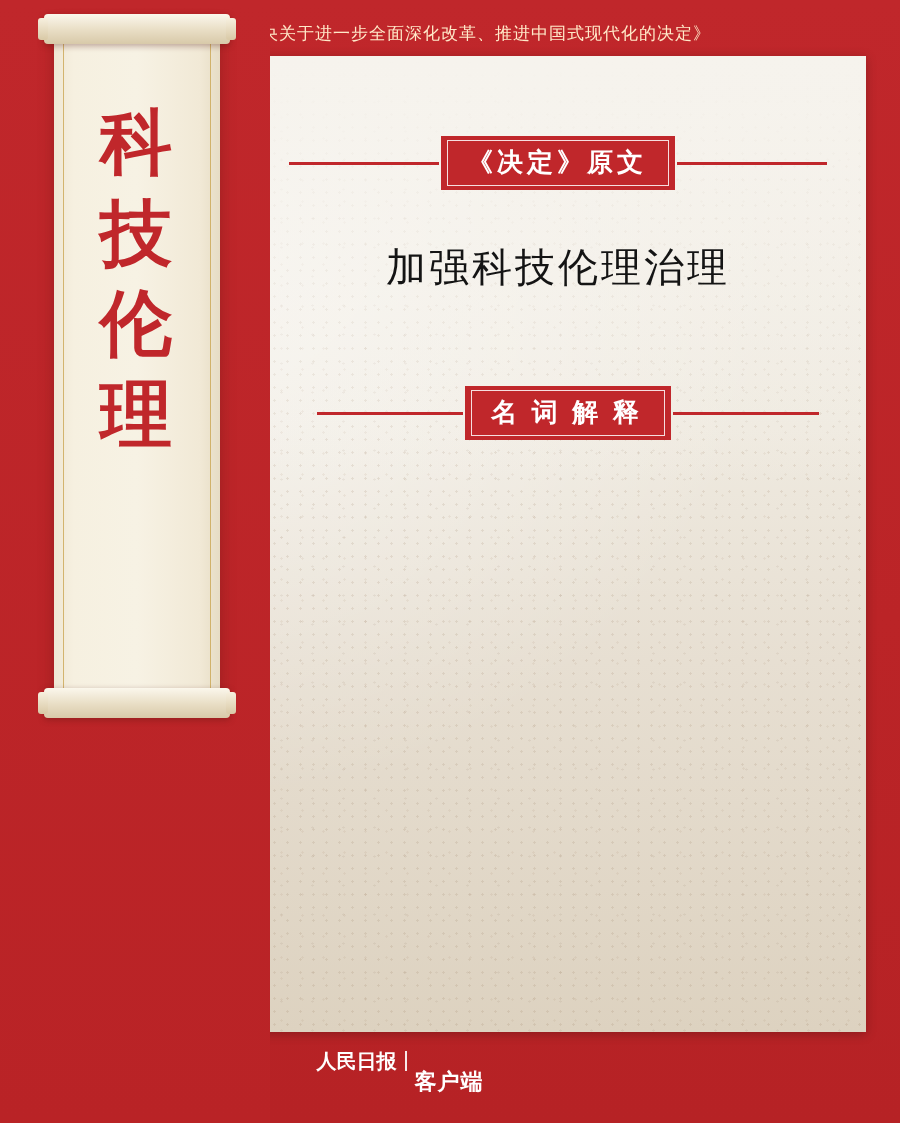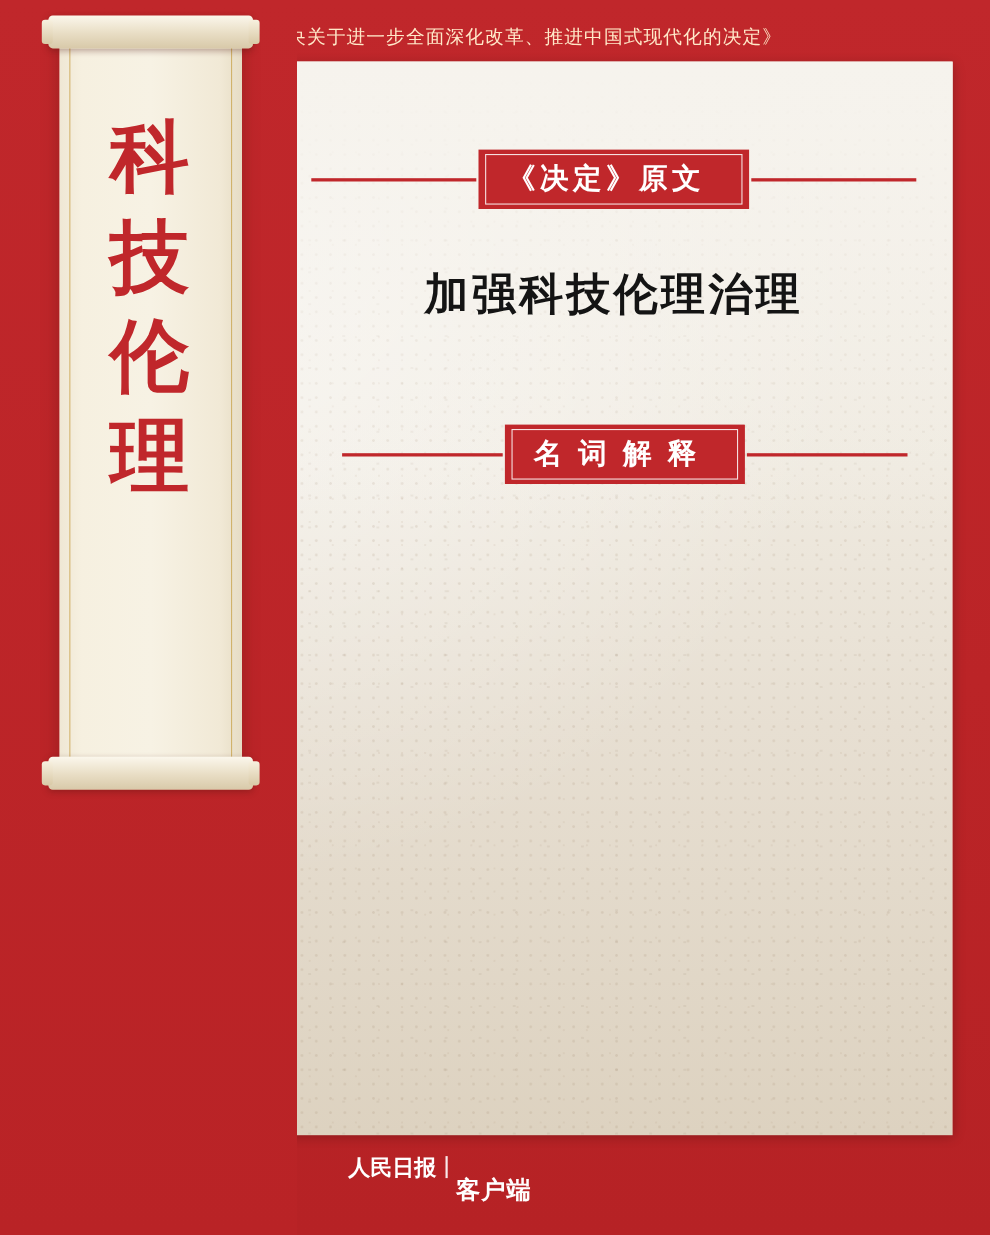--- a/index.html
+++ b/index.html
@@ -163,21 +163,21 @@
     width: 150px;
   }
   .ribbon-row .rule.short { width: 146px; }
   .ribbon {
     position: relative;
     background: #c0272b;
     color: #ffffff;
     font-size: 26px;
     font-weight: bold;
     letter-spacing: 4px;
-    padding: 9px 40px 10px 26px;
+    padding: 9px 28px 10px 26px;
     margin: 0 2px;
     white-space: nowrap;
     box-shadow: inset 0 0 0 2px #c0272b;
   }
   .ribbon .inner-frame {
     position: absolute;
     inset: 4px 6px;
     border: 1px solid rgba(255,255,255,0.85);
     pointer-events: none;
   }
@@ -187,21 +187,21 @@
 
   
   .statement {
     position: absolute;
     left: 278px;
     top: 240px;
     width: 560px;
     text-align: center;
     color: #141414;
     font-size: 40px;
-    font-weight: bold;
+    font-weight: normal;
     letter-spacing: 3px;
     z-index: 3;
     font-family: "Liberation Serif", "DejaVu Serif", serif;
   }
 
   
   .body-text {
     position: absolute;
     left: 300px;
     top: 552px;

